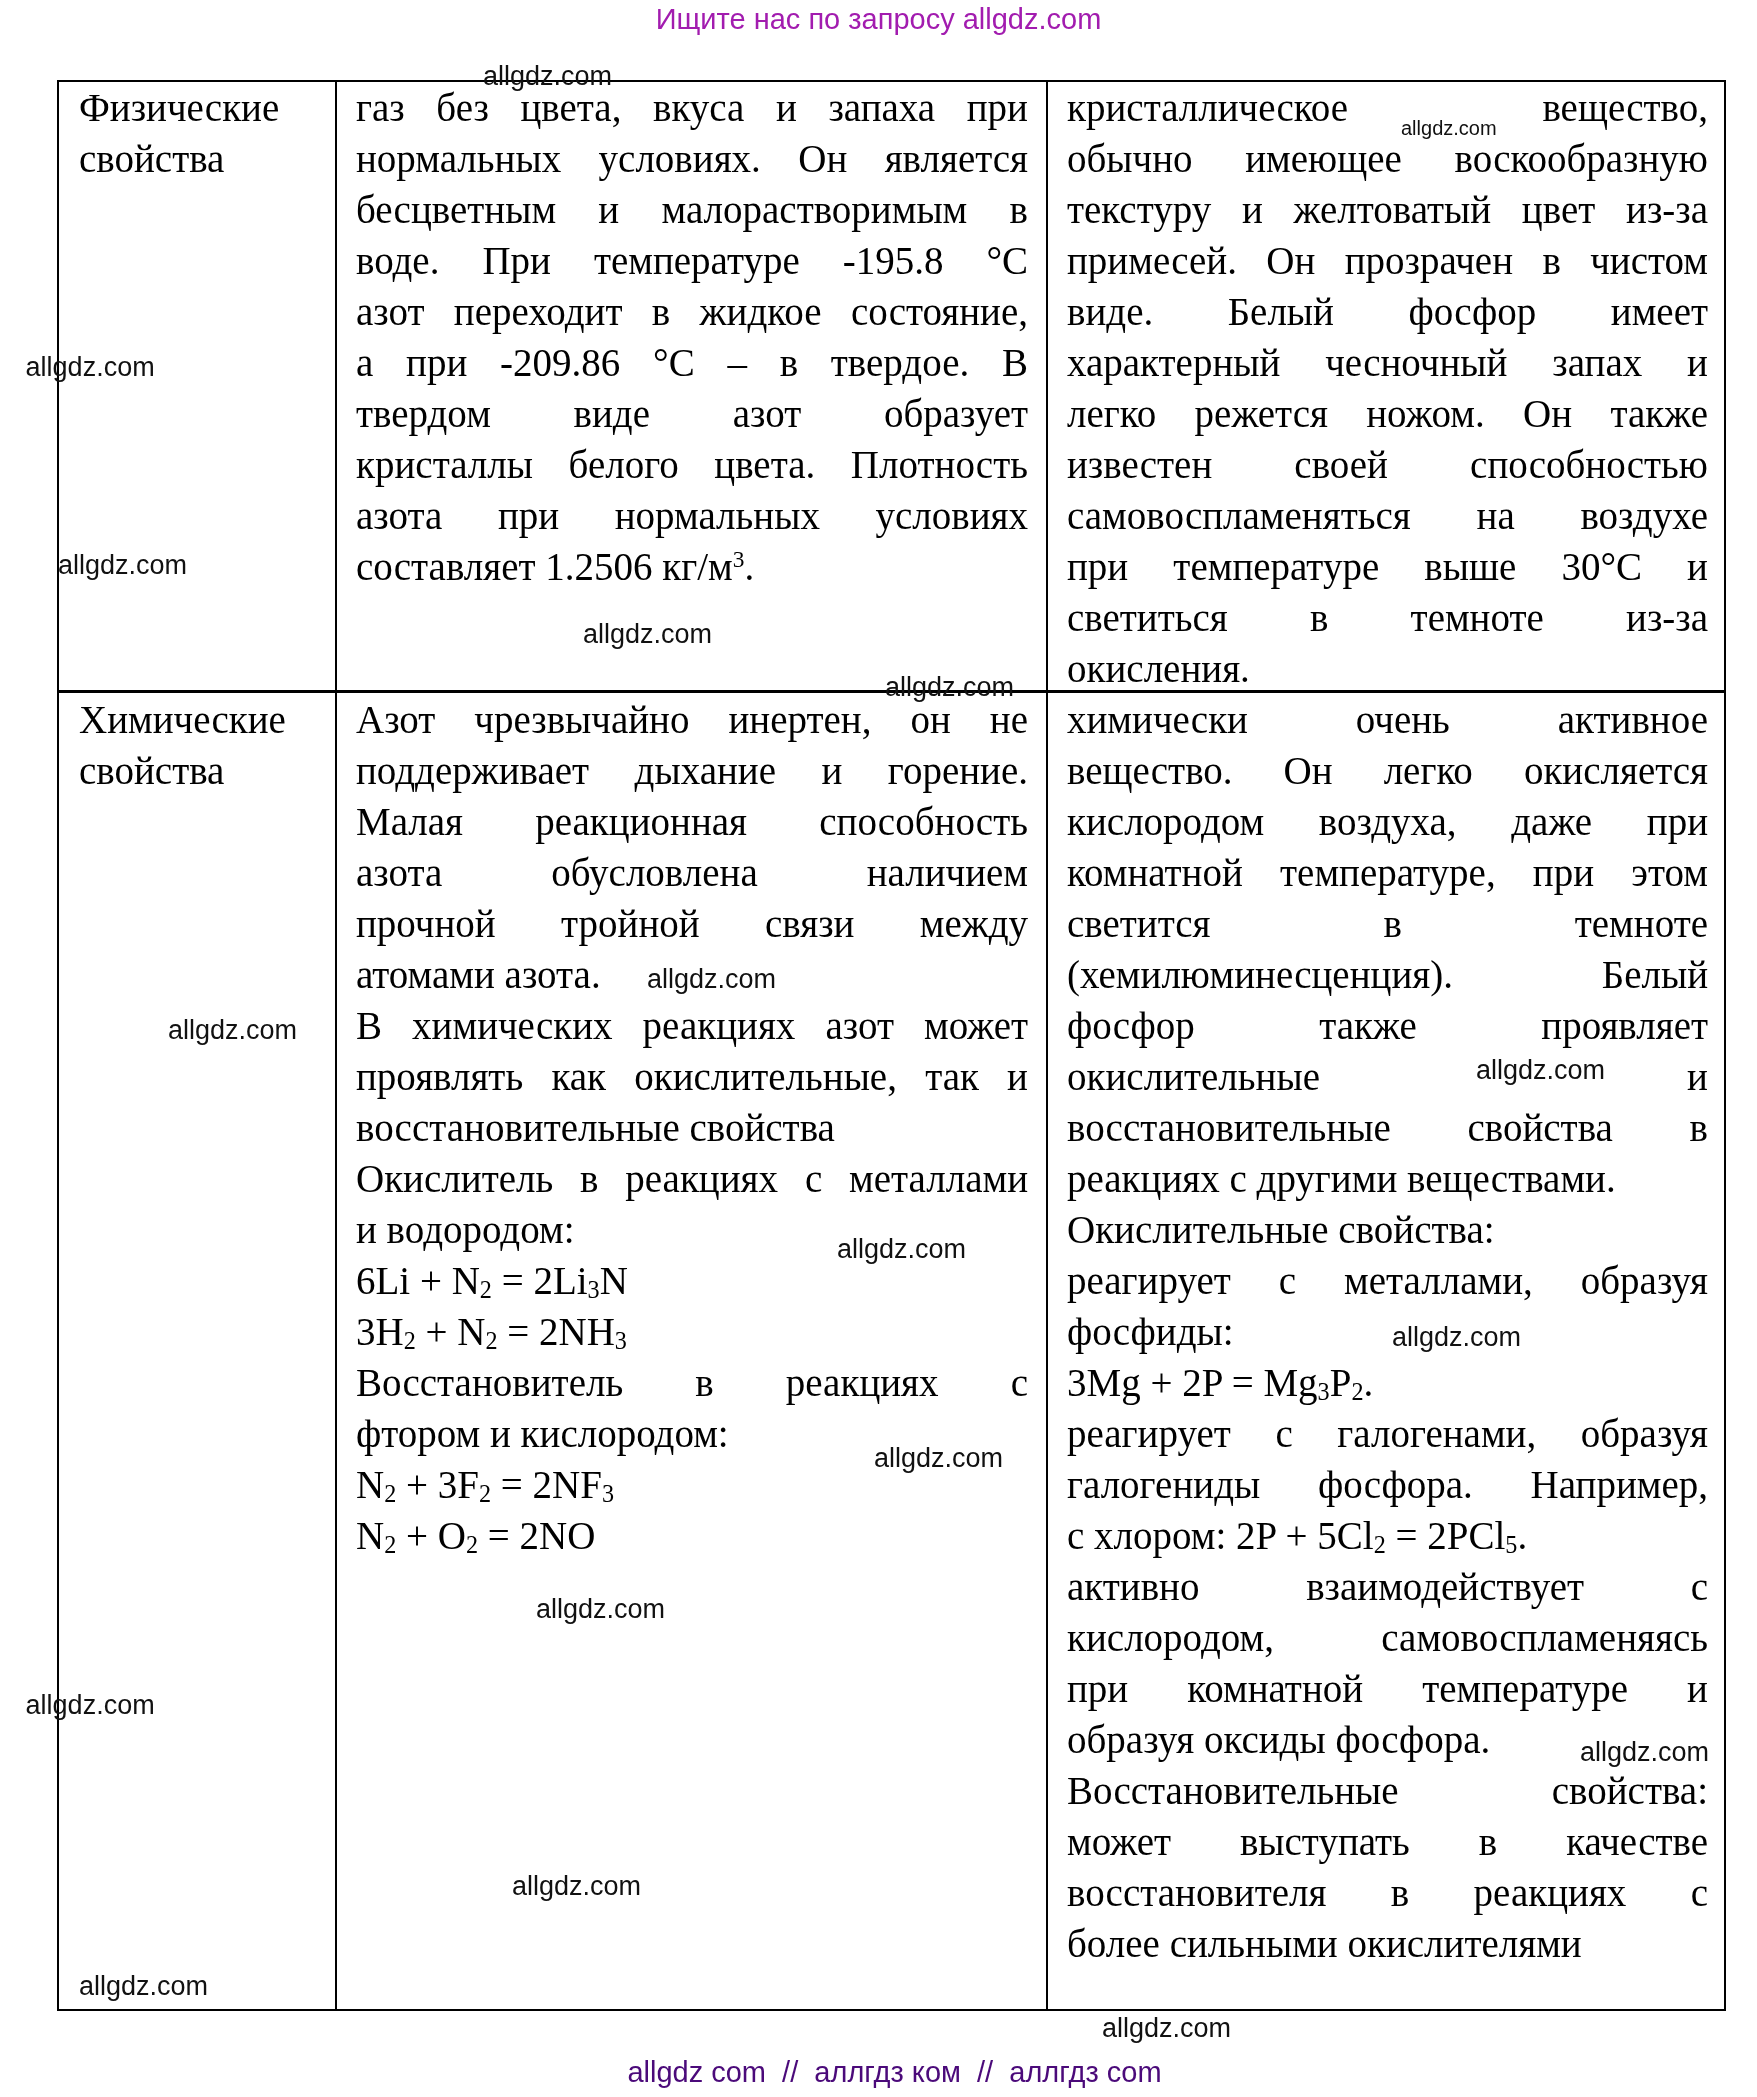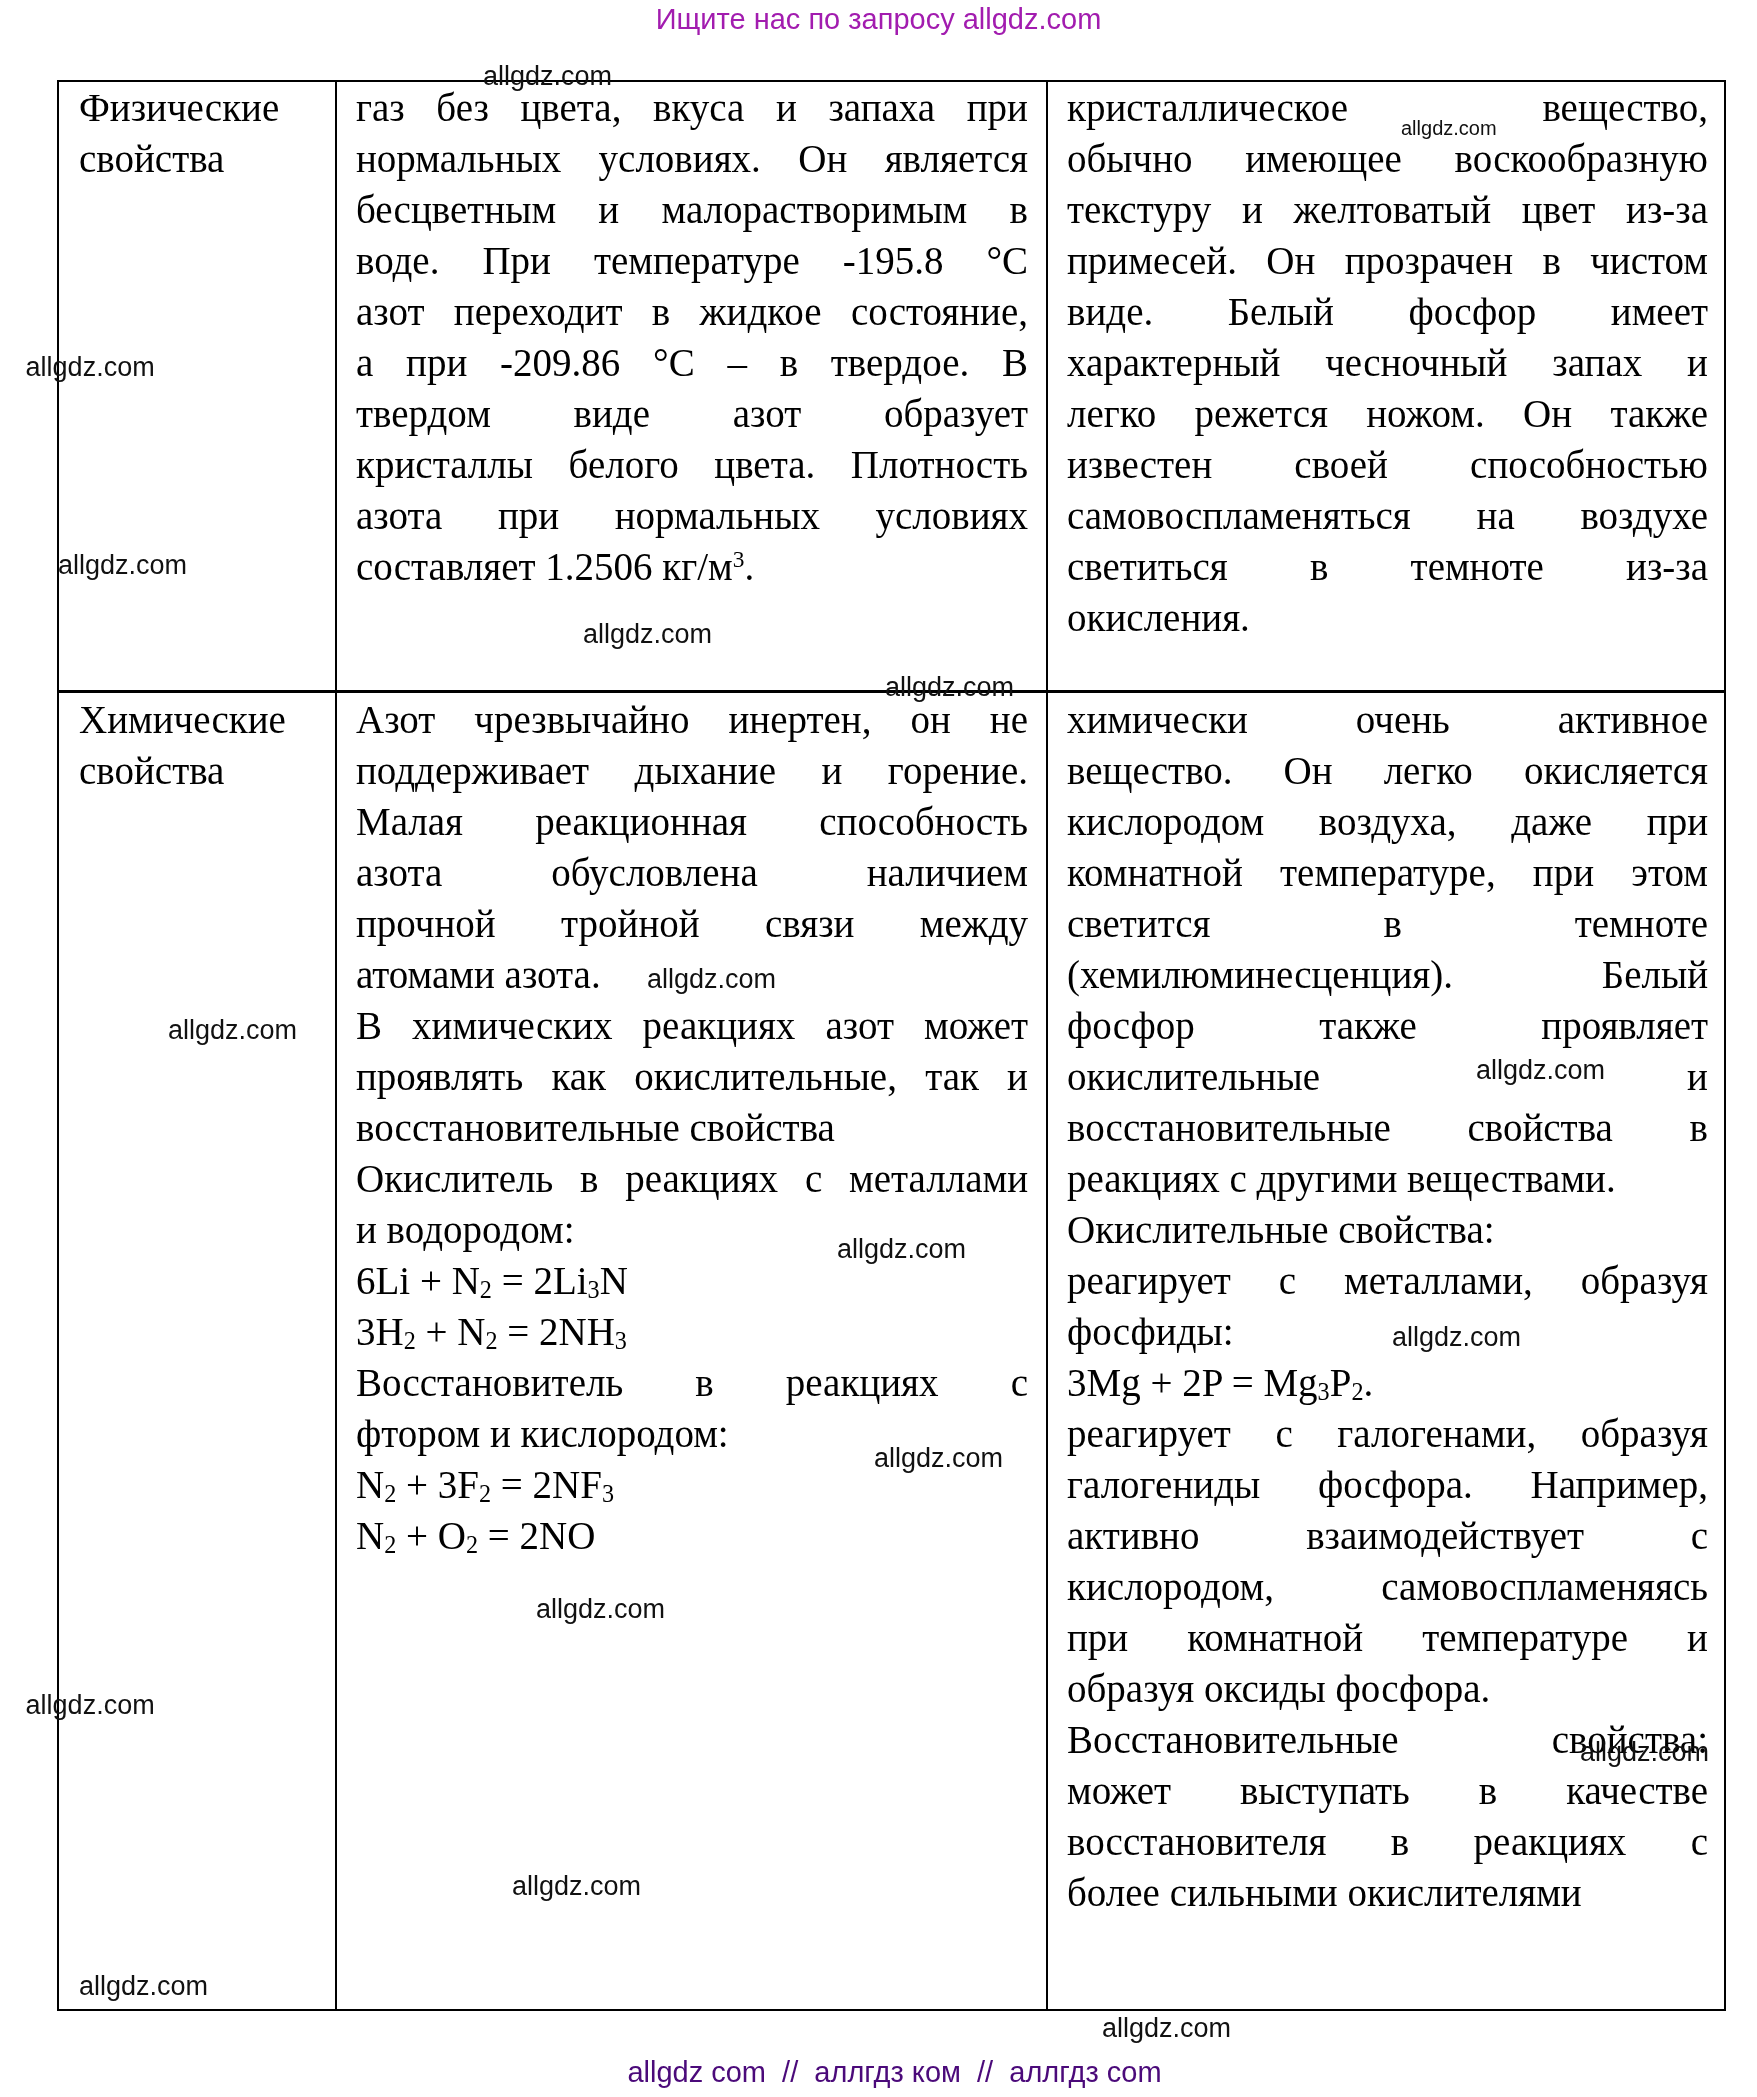--- a/index.html
+++ b/index.html
@@ -63,20 +63,21 @@
   <div class="cell" id="r0p" style="left:1008px; top:0px; width:641px;">
       <span class="ln">кристаллическое вещество,</span>
       <span class="ln">обычно имеющее воскообразную</span>
       <span class="ln">текстуру и желтоватый цвет из-за</span>
       <span class="ln">примесей. Он прозрачен в чистом</span>
       <span class="ln">виде. Белый фосфор имеет</span>
       <span class="ln">характерный чесночный запах и</span>
       <span class="ln">легко режется ножом. Он также</span>
       <span class="ln">известен своей способностью</span>
       <span class="ln">самовоспламеняться на воздухе</span>
+      <span class="ln">при температуре выше 30°C и</span>
       <span class="ln">светиться в темноте из-за</span>
       <span class="ln left">окисления.</span>
     </div>
 
   <div class="cell" style="left:20px; top:612px; width:238px;">
     <span class="ln left">Химические</span>
     <span class="ln left">свойства</span>
   </div>
   <div class="cell" id="r1n" style="left:297px; top:612px; width:672px;">
       <span class="ln">Азот чрезвычайно инертен, он не</span>
@@ -107,20 +108,21 @@
       <span class="ln">фосфор также проявляет</span>
       <span class="ln">окислительные и</span>
       <span class="ln">восстановительные свойства в</span>
       <span class="ln left">реакциях с другими веществами.</span>
       <span class="ln left">Окислительные свойства:</span>
       <span class="ln"> реагирует с металлами, образуя</span>
       <span class="ln left">фосфиды:</span>
       <span class="ln left">3Mg + 2P = Mg<sub>3</sub>P<sub>2</sub>.</span>
       <span class="ln">реагирует с галогенами, образуя</span>
       <span class="ln">галогениды фосфора. Например,</span>
+      <span class="ln left">с хлором: 2P + 5Cl<sub>2</sub> = 2PCl<sub>5</sub>.</span>
       <span class="ln">активно взаимодействует с</span>
       <span class="ln">кислородом, самовоспламеняясь</span>
       <span class="ln">при комнатной температуре и</span>
       <span class="ln left">образуя оксиды фосфора.</span>
       <span class="ln">Восстановительные свойства:</span>
       <span class="ln">может выступать в качестве</span>
       <span class="ln">восстановителя в реакциях с</span>
       <span class="ln left">более сильными окислителями</span>
     </div>
 </div>

